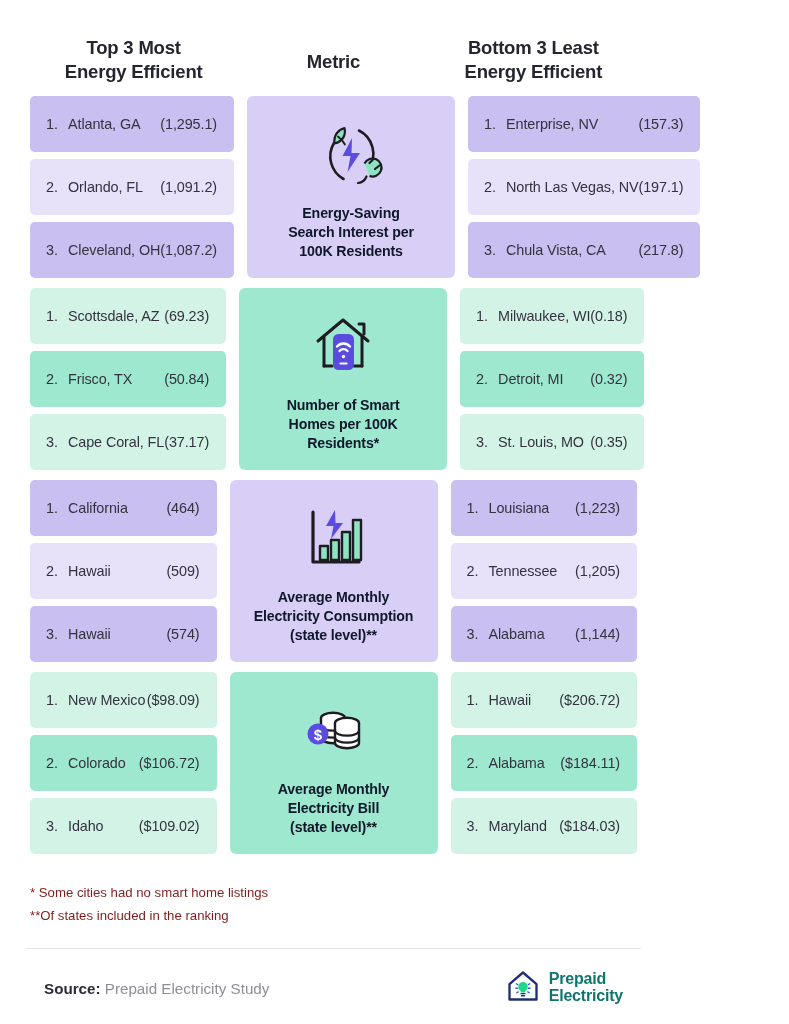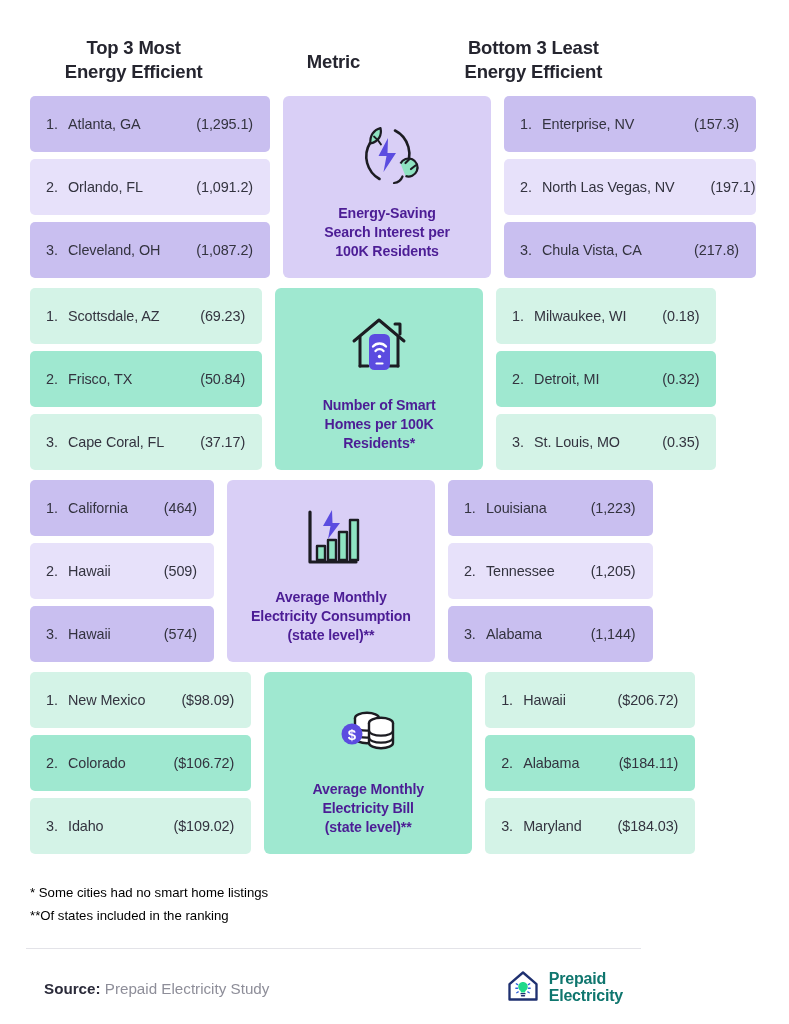--- a/index.html
+++ b/index.html
@@ -62,21 +62,21 @@
     align-items: center;
     padding: 0 17px 0 16px;
     font-size: 14.4px;
     color: #33333f;
     margin-bottom: 7px;
     letter-spacing: -0.1px;
   }
   .row:last-child { margin-bottom: 0; }
   .row .rank { width: 22px; flex: none; }
   .row .name { flex: 1 1 auto; white-space: nowrap; }
-  .row .val  { flex: none; text-align: right; margin-left: 36px; }
+  .row .val  { flex: none; text-align: right; }
 
   
   .pA { background: #c9bff0; }   
   .pB { background: #e7e1fa; }   
   .mA { background: #d4f3e7; }   
   .mB { background: #9fe8d0; }   
 
   
   .card {
     width: 208px;
@@ -95,29 +95,29 @@
     height: 86px;
     display: flex;
     align-items: center;
     justify-content: center;
     margin-bottom: 6px;
   }
   .card .metric-label {
     font-size: 14.2px;
     font-weight: bold;
     line-height: 1.33;
-    color: #4c1d95;
+    color: #0f172a;
     letter-spacing: -0.15px;
     text-align: center;
   }
 
   
   .notes {
     padding: 18px 30px 0 30px;
-    color: #000000;
+    color: #7f1d1d;
     font-size: 13.2px;
     line-height: 1.72;
   }
 
   
   .divider {
     position: absolute;
     left: 26px; right: 26px;
     top: 948px;
     height: 1px;

